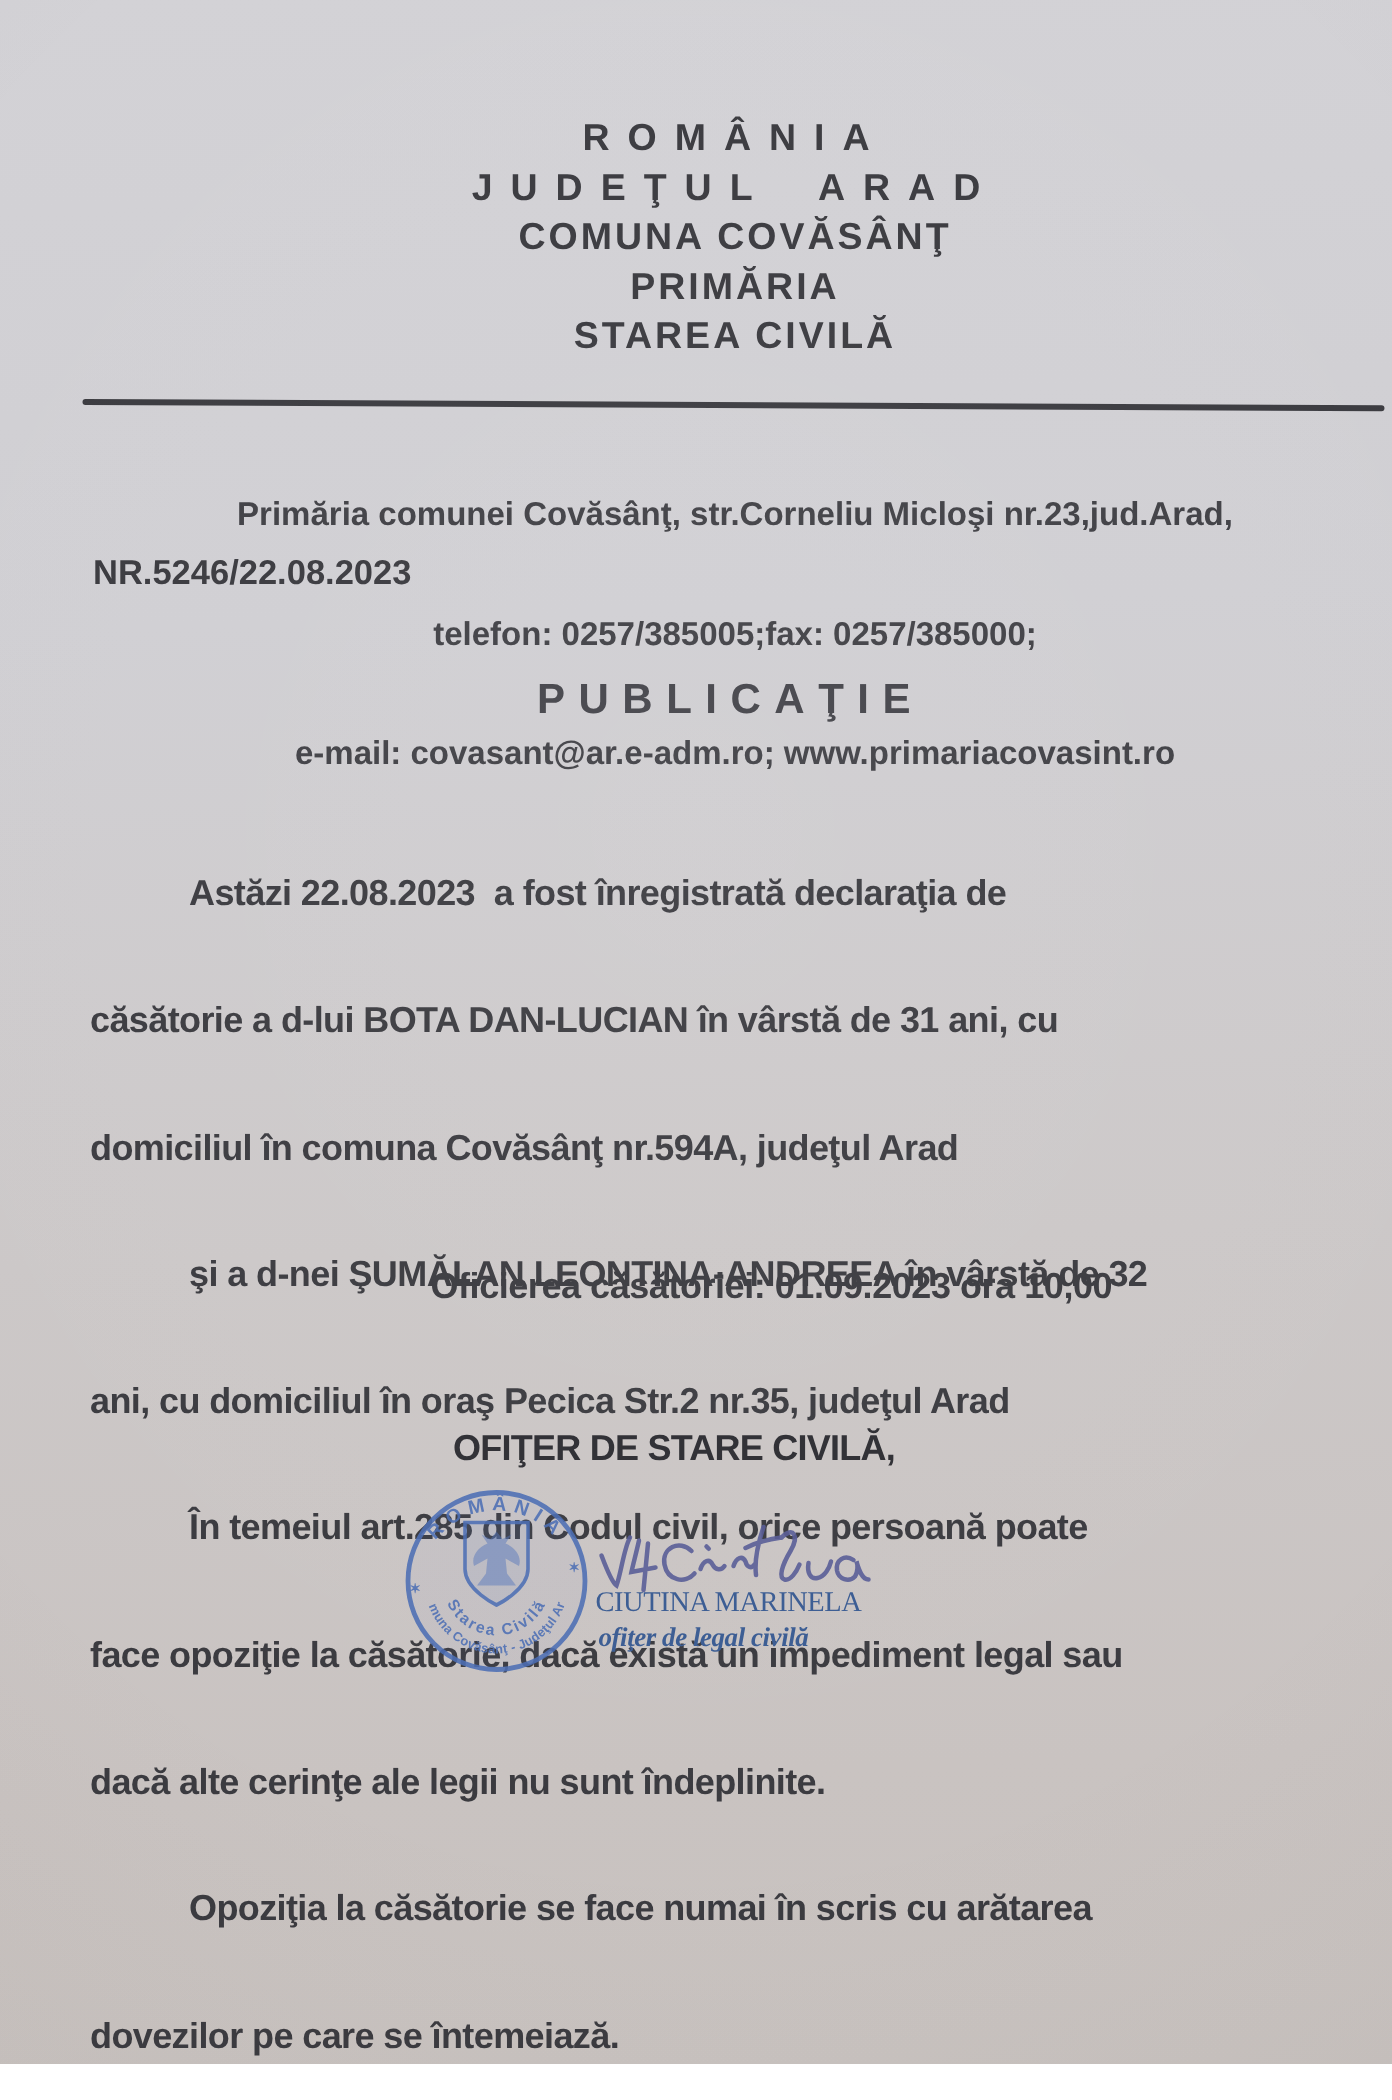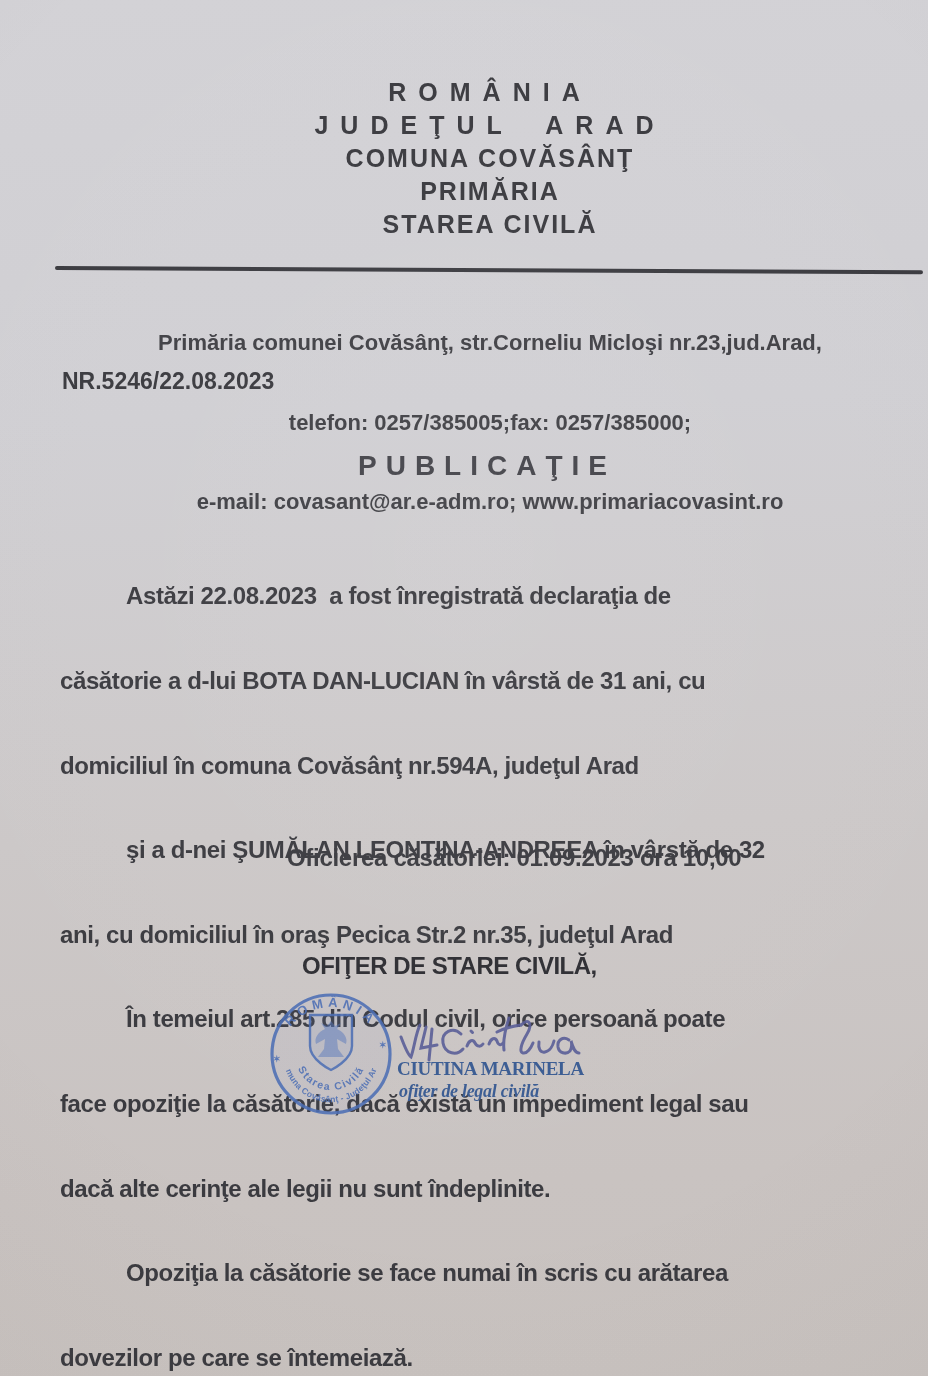--- a/index.html
+++ b/index.html
@@ -58,21 +58,21 @@
     font-size:24px;letter-spacing:-0.5px;color:#323237;z-index:2;
   }
   .officer-name{
     position:absolute;top:984px;left:340px;
     font-size:24px;letter-spacing:0.5px;color:#323237;z-index:2;
   }
   .stamp{position:absolute;left:267px;top:990px;z-index:1;opacity:0.88;}
   .signature-svg{position:absolute;left:393px;top:1012px;z-index:3;}
   .stamped-name{
     position:absolute;left:397px;top:1058px;z-index:3;
-    font-family:"Liberation Serif", serif;font-weight:bold;
+    font-family:"Liberation Serif", serif;font-weight:normal;
     font-size:19px;letter-spacing:-0.3px;color:#3d5e94;
   }
   .stamped-role{
     position:absolute;left:399px;top:1081px;z-index:3;
     font-family:"Liberation Serif", serif;font-weight:bold;font-style:italic;
     font-size:18px;letter-spacing:-0.3px;color:#3d5e94;
   }
 </style>
 </head>
 <body>

